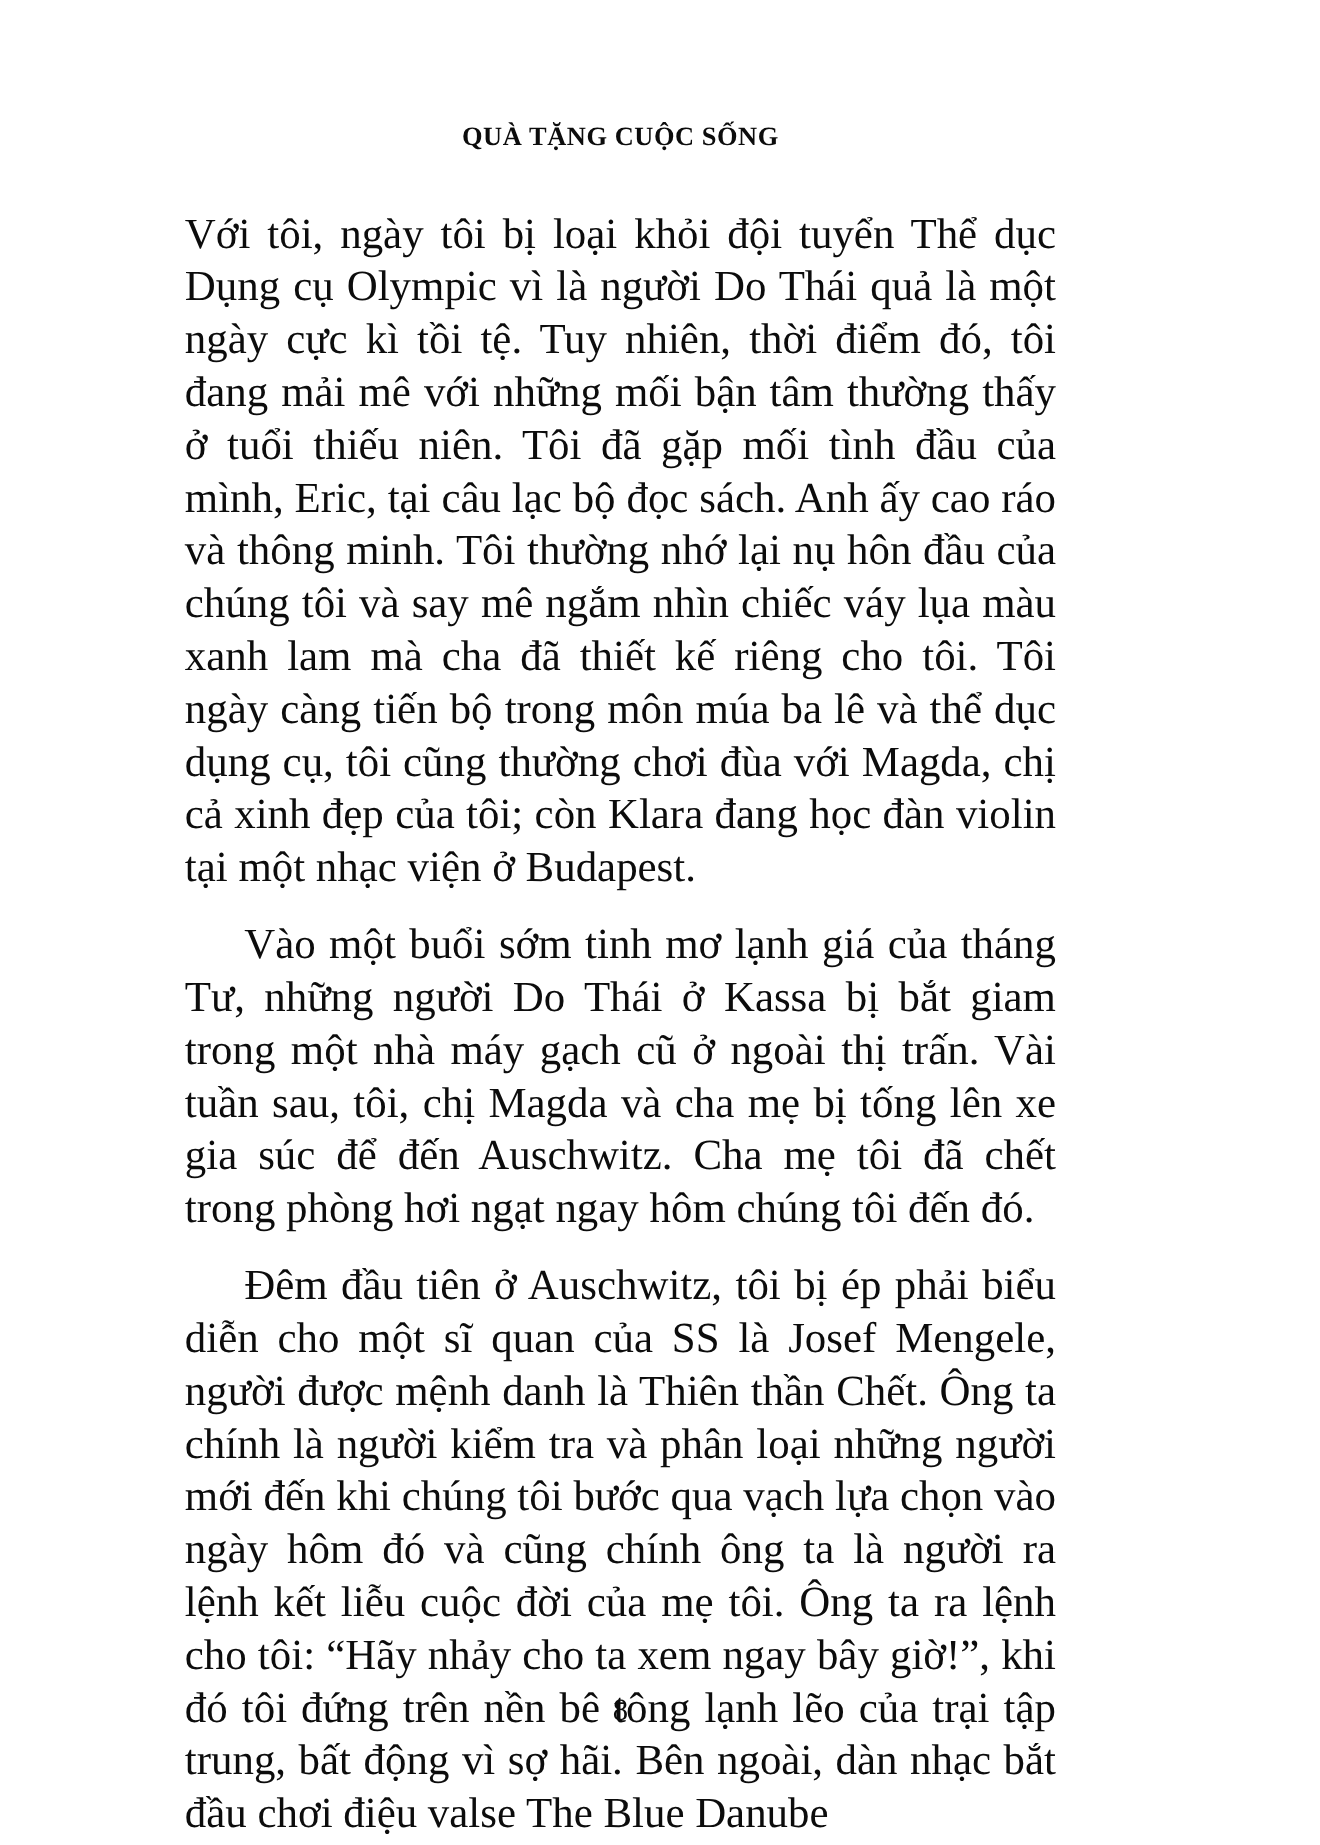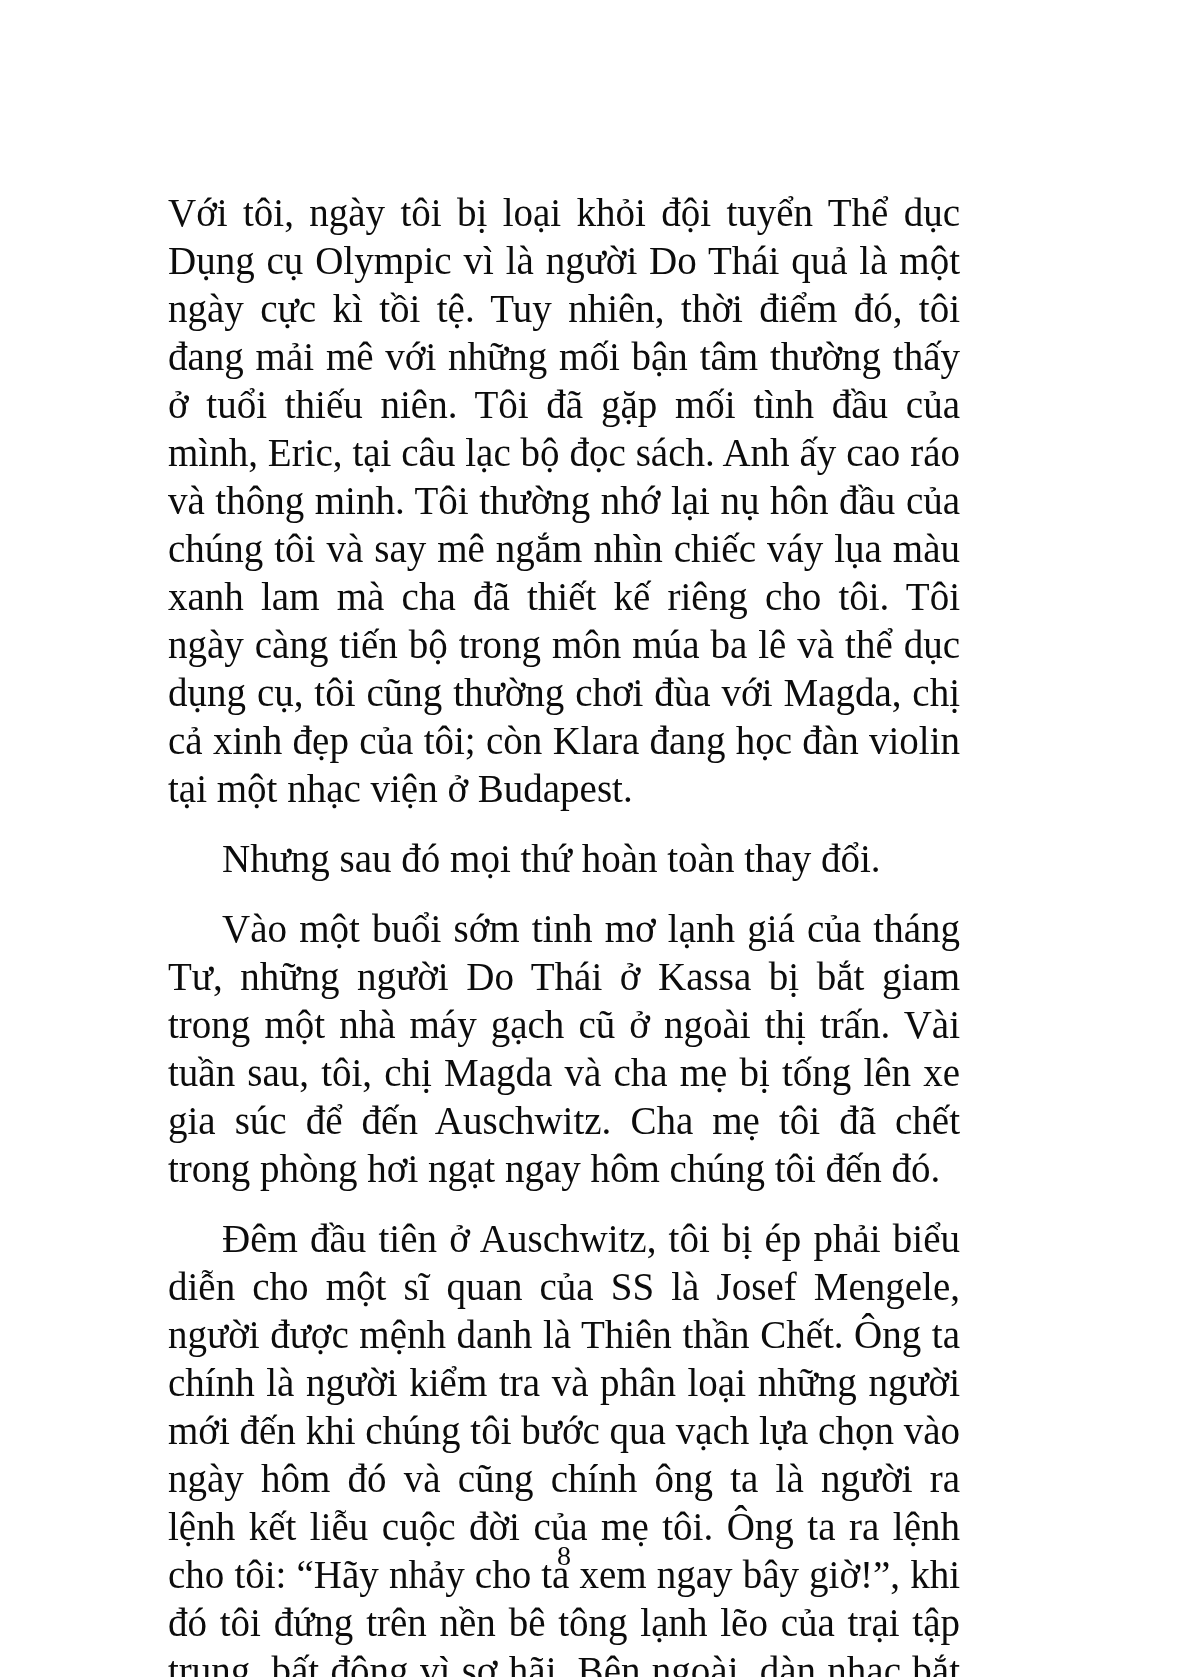--- a/index.html
+++ b/index.html
@@ -42,22 +42,22 @@
     left: 168px;
     width: 792px;
     text-align: center;
     font-size: 28px;
   }
 </style>
 </head>
 <body>
 
 <div class="page">
+  <div class="running-head">QUÀ TẶNG CUỘC SỐNG</div>
 
   <main class="body-text">
       <p><span>Với tôi, ngày tôi bị loại khỏi đội tuyển Thể dục Dụng cụ Olympic vì là người Do Thái quả là một ngày cực kì tồi tệ. Tuy nhiên, thời điểm đó, tôi đang mải mê với những mối bận tâm thường thấy ở tuổi thiếu niên. Tôi đã gặp mối tình đầu của mình, Eric, tại câu lạc bộ đọc sách. Anh ấy cao ráo và thông minh. Tôi thường nhớ lại nụ hôn đầu của chúng tôi và say mê ngắm nhìn chiếc váy lụa màu xanh lam mà cha đã thiết kế riêng cho tôi. Tôi ngày càng tiến bộ trong môn múa ba lê và thể dục dụng cụ, tôi cũng thường chơi đùa với Magda, chị cả xinh đẹp của tôi; còn Klara đang học đàn violin tại một nhạc viện ở Budapest.</span></p>
-      <p class="indent"><span>Nhưng sau đó mọi thứ hoàn toàn thay đổi.</span></p>
       <p class="indent"><span>Vào một buổi sớm tinh mơ lạnh giá của tháng Tư, những người Do Thái ở Kassa bị bắt giam trong một nhà máy gạch cũ ở ngoài thị trấn. Vài tuần sau, tôi, chị Magda và cha mẹ bị tống lên xe gia súc để đến Auschwitz. Cha mẹ tôi đã chết trong phòng hơi ngạt ngay hôm chúng tôi đến đó.</span></p>
       <p class="indent"><span>Đêm đầu tiên ở Auschwitz, tôi bị ép phải biểu diễn cho một sĩ quan của SS là Josef Mengele, người được mệnh danh là Thiên thần Chết. Ông ta chính là người kiểm tra và phân loại những người mới đến khi chúng tôi bước qua vạch lựa chọn vào ngày hôm đó và cũng chính ông ta là người ra lệnh kết liễu cuộc đời của mẹ tôi. Ông ta ra lệnh cho tôi: “Hãy nhảy cho ta xem ngay bây giờ!”, khi đó tôi đứng trên nền bê tông lạnh lẽo của trại tập trung, bất động vì sợ hãi. Bên ngoài, dàn nhạc bắt đầu chơi điệu valse </span><span class="italic">The Blue Danube</span></p>
     </main>
 
   <div class="page-number">8</div>
 </div>
 
 </body></html>

